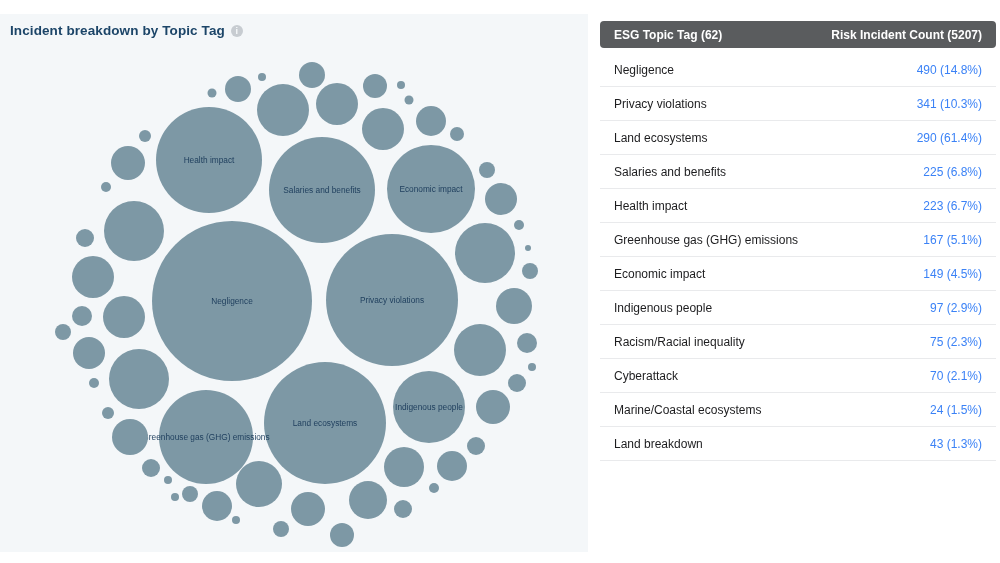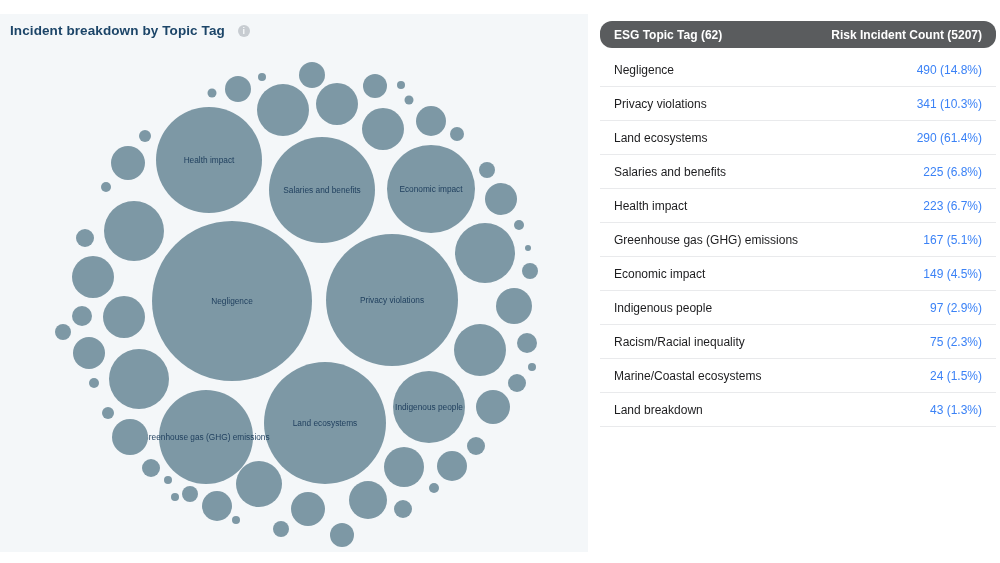--- a/index.html
+++ b/index.html
@@ -9,21 +9,21 @@
     background:#ffffff;
     font-family:"Liberation Sans", sans-serif;
   }
   
   .chart-panel {
     position:absolute; left:0; top:14px; width:588px; height:538px;
     background:#f4f7f9;
   }
   .panel-header {
     position:absolute; left:10px; top:9px; z-index:2;
-    display:flex; align-items:center; gap:13px;
+    display:flex; align-items:center; gap:6px;
   }
   .panel-title {
     margin:0; font-size:13.5px; font-weight:bold; color:#1c4568; letter-spacing:.1px;
   }
   .info-icon {
     width:12px; height:12px; border-radius:50%;
     background:#c7ccd1; color:#f7fafb;
     font-size:9px; font-weight:bold; line-height:12px; text-align:center;
     cursor:pointer; user-select:none;
   }
@@ -31,21 +31,21 @@
   .bubble-label {
     font-family:"Liberation Sans", sans-serif;
     font-size:8.3px; fill:#1d3d5c;
     text-anchor:middle; pointer-events:none;
   }
   
   .table-panel {
     position:absolute; left:600px; top:21px; width:396px; background:#ffffff;
   }
   .t-header {
-    height:27px; background:#5a5c5e; border-radius:12px;
+    height:27px; background:#5a5c5e; border-radius:4px;
     color:#ffffff; font-size:12px; font-weight:bold;
     display:flex; justify-content:space-between; align-items:center;
     padding:0 14px;
   }
   .t-rows { margin-top:5px; }
   .t-row {
     height:34px; display:flex; justify-content:space-between; align-items:center;
     padding:0 14px; border-bottom:1px solid #e9eaec;
     font-size:12px; color:#1d1d1f; background:#ffffff; cursor:pointer;
   }
@@ -171,20 +171,24 @@
         </div>
         <div class="t-row">
           <span>Indigenous people</span>
           <span class="count">97 (2.9%)</span>
         </div>
         <div class="t-row">
           <span>Racism/Racial inequality</span>
           <span class="count">75 (2.3%)</span>
         </div>
         <div class="t-row">
+          <span>Cyberattack</span>
+          <span class="count">70 (2.1%)</span>
+        </div>
+        <div class="t-row">
           <span>Marine/Coastal ecosystems</span>
           <span class="count">24 (1.5%)</span>
         </div>
         <div class="t-row">
           <span>Land breakdown</span>
           <span class="count">43 (1.3%)</span>
         </div>
       </div>
   </section>
 

